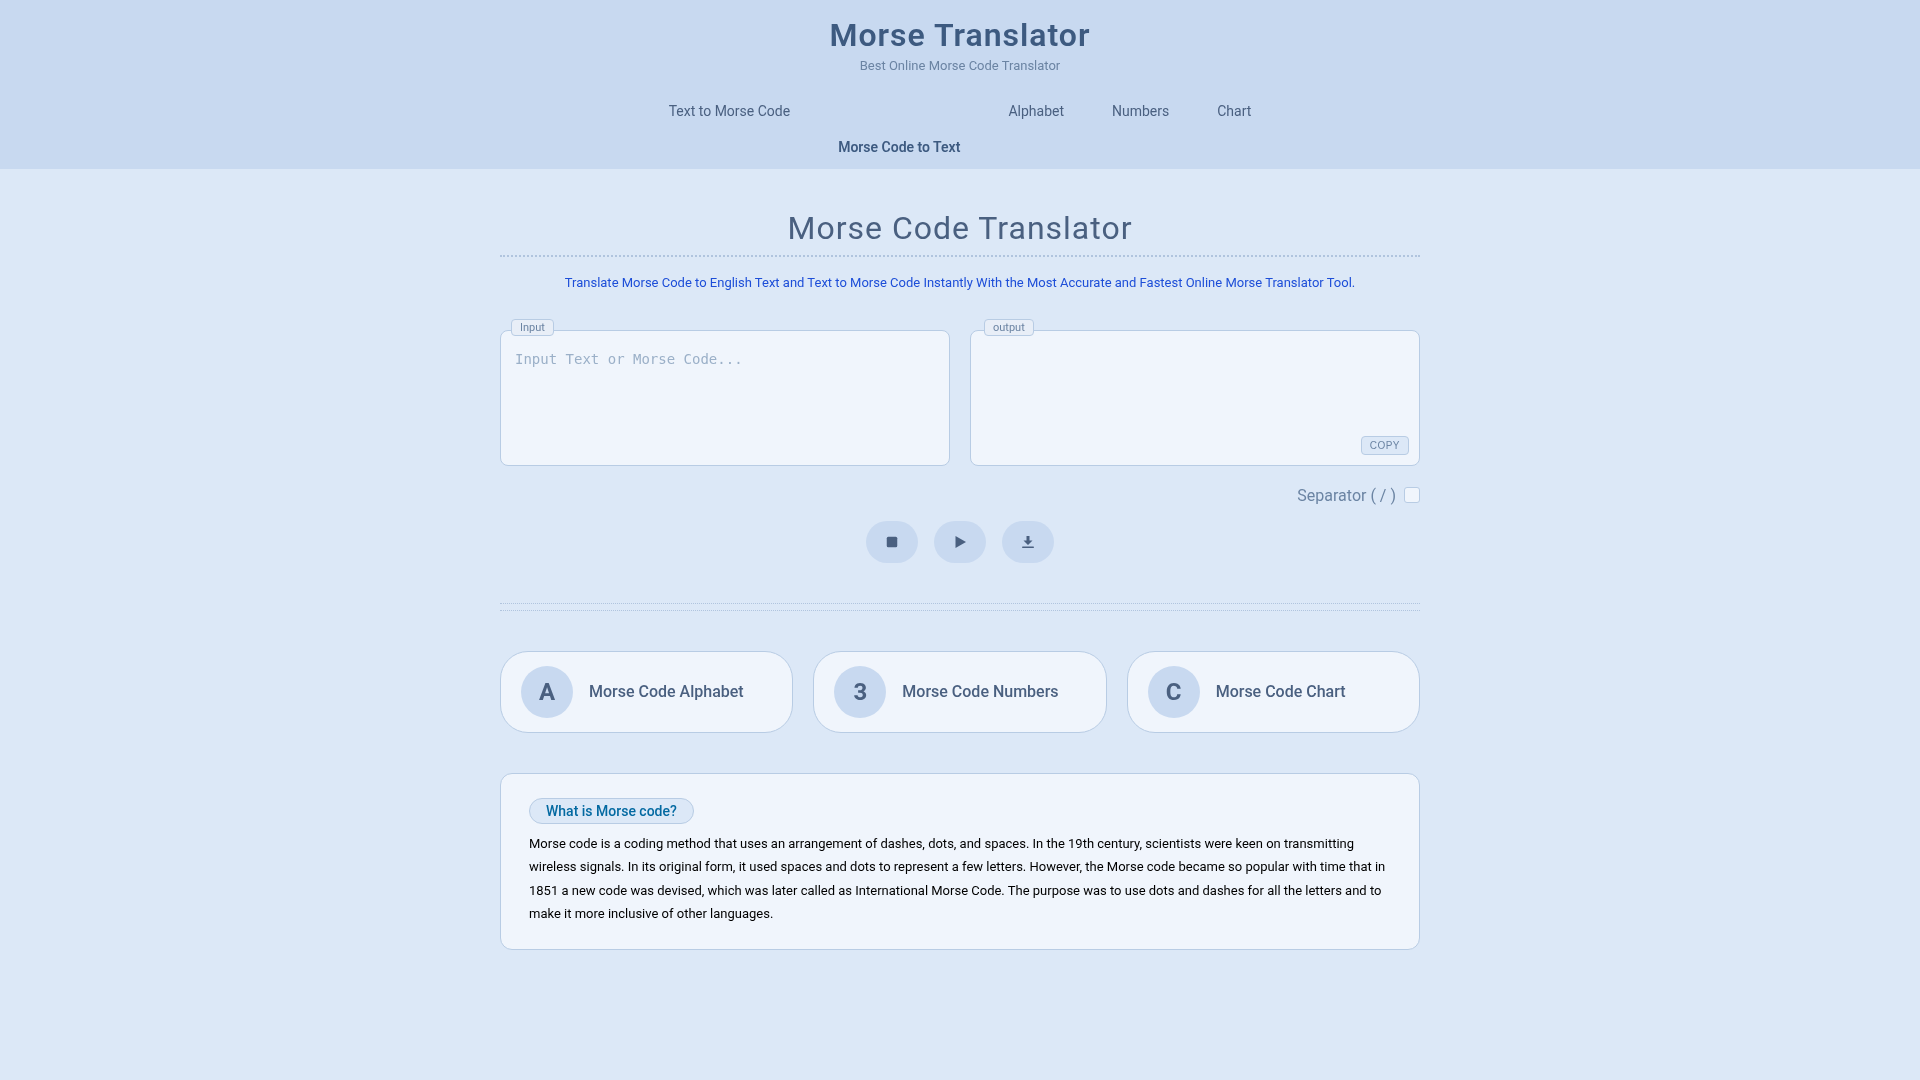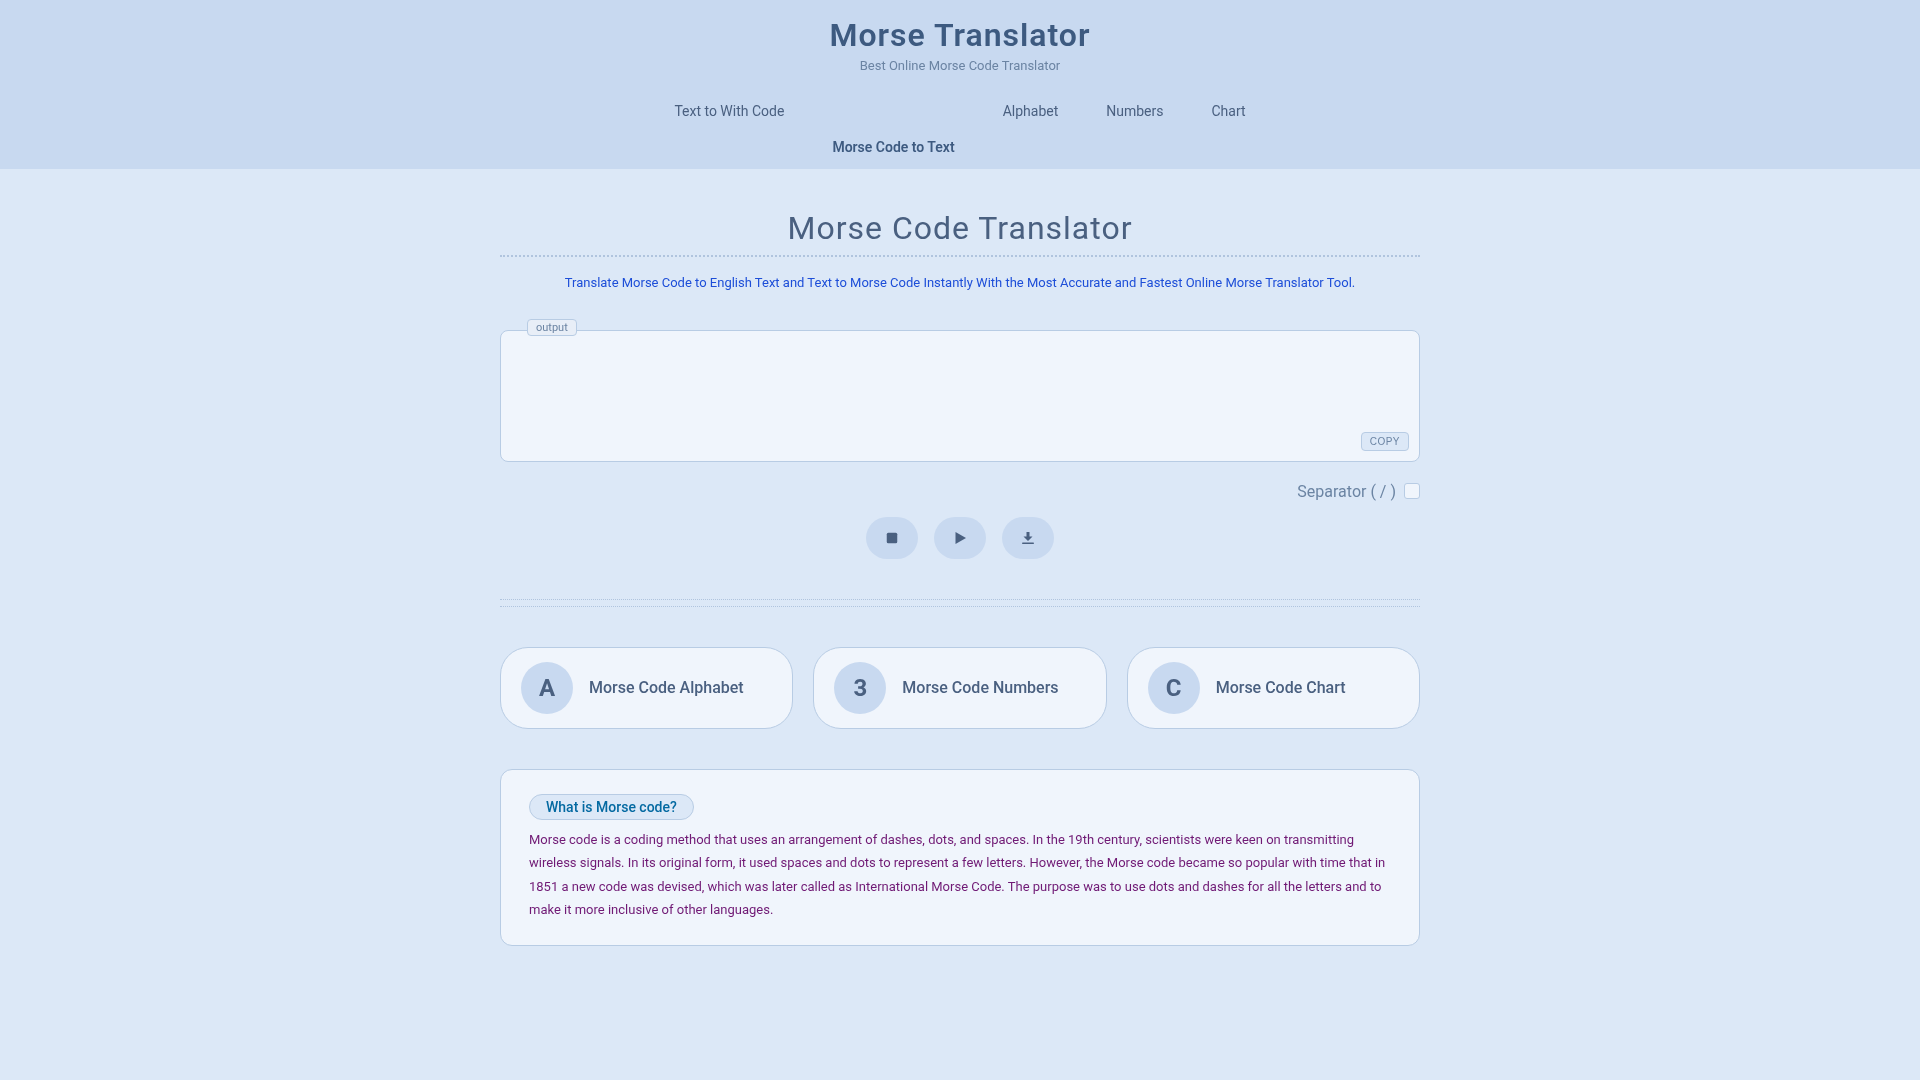--- a/index.html
+++ b/index.html
@@ -123,21 +123,21 @@
     .output-wrapper {
       flex: 1;
       position: relative;
       border: 1.5px solid #b8cce4;
       border-radius: 8px;
       background: #f0f5fc;
     }
     .output-label {
       position: absolute;
       top: -12px;
-      left: 26px;
+      left: 13px;
       background: #e8eef7;
       border: 1px solid #b8cce4;
       border-radius: 4px;
       font-size: 11px;
       color: #6b84a3;
       padding: 1px 8px;
     }
     .output-content {
       width: 100%;
       height: 130px;
@@ -262,47 +262,51 @@
       border: 1px solid #b8cce4;
       border-radius: 20px;
       font-size: 14px;
       color: #0369a1;
       padding: 4px 16px;
       margin-bottom: 8px;
       font-weight: 500;
     }
     .info-text {
       font-size: 13px;
-      color: #701a75;
+      color: #000000;
       line-height: 1.8;
     }
   </style>
 </head>
 <body>
 
 <div class="header">
   <div class="header-title">Morse Translator</div>
   <div class="header-subtitle">Best Online Morse Code Translator</div>
   <nav class="nav">
-    <a class="nav-item" href="#">Text to With Code</a>
+    <a class="nav-item" href="#">Text to Morse Code</a>
     <a class="nav-item active" href="#">Morse Code to Text</a>
     <a class="nav-item" href="#">Alphabet</a>
     <a class="nav-item" href="#">Numbers</a>
     <a class="nav-item" href="#">Chart</a>
   </nav>
 </div>
 
 <div class="main">
 
   <h1 class="page-heading">Morse Code Translator</h1>
   <hr class="divider-dotted">
   <p class="page-description">Translate Morse Code to English Text and Text to Morse Code Instantly With the Most Accurate and Fastest Online Morse Translator Tool.</p>
 
   <div class="translator-container">
 
+    <div class="textarea-wrapper">
+      <span class="textarea-label">Input</span>
+      <textarea placeholder="Input Text or Morse Code..." style=""></textarea>
+    </div>
 
     <div class="output-wrapper">
       <span class="output-label">output</span>
       <div class="output-content"></div>
       <button class="copy-btn">COPY</button>
     </div>
   </div>
 
   <div class="separator-row">
     <span>Separator ( / )</span>

